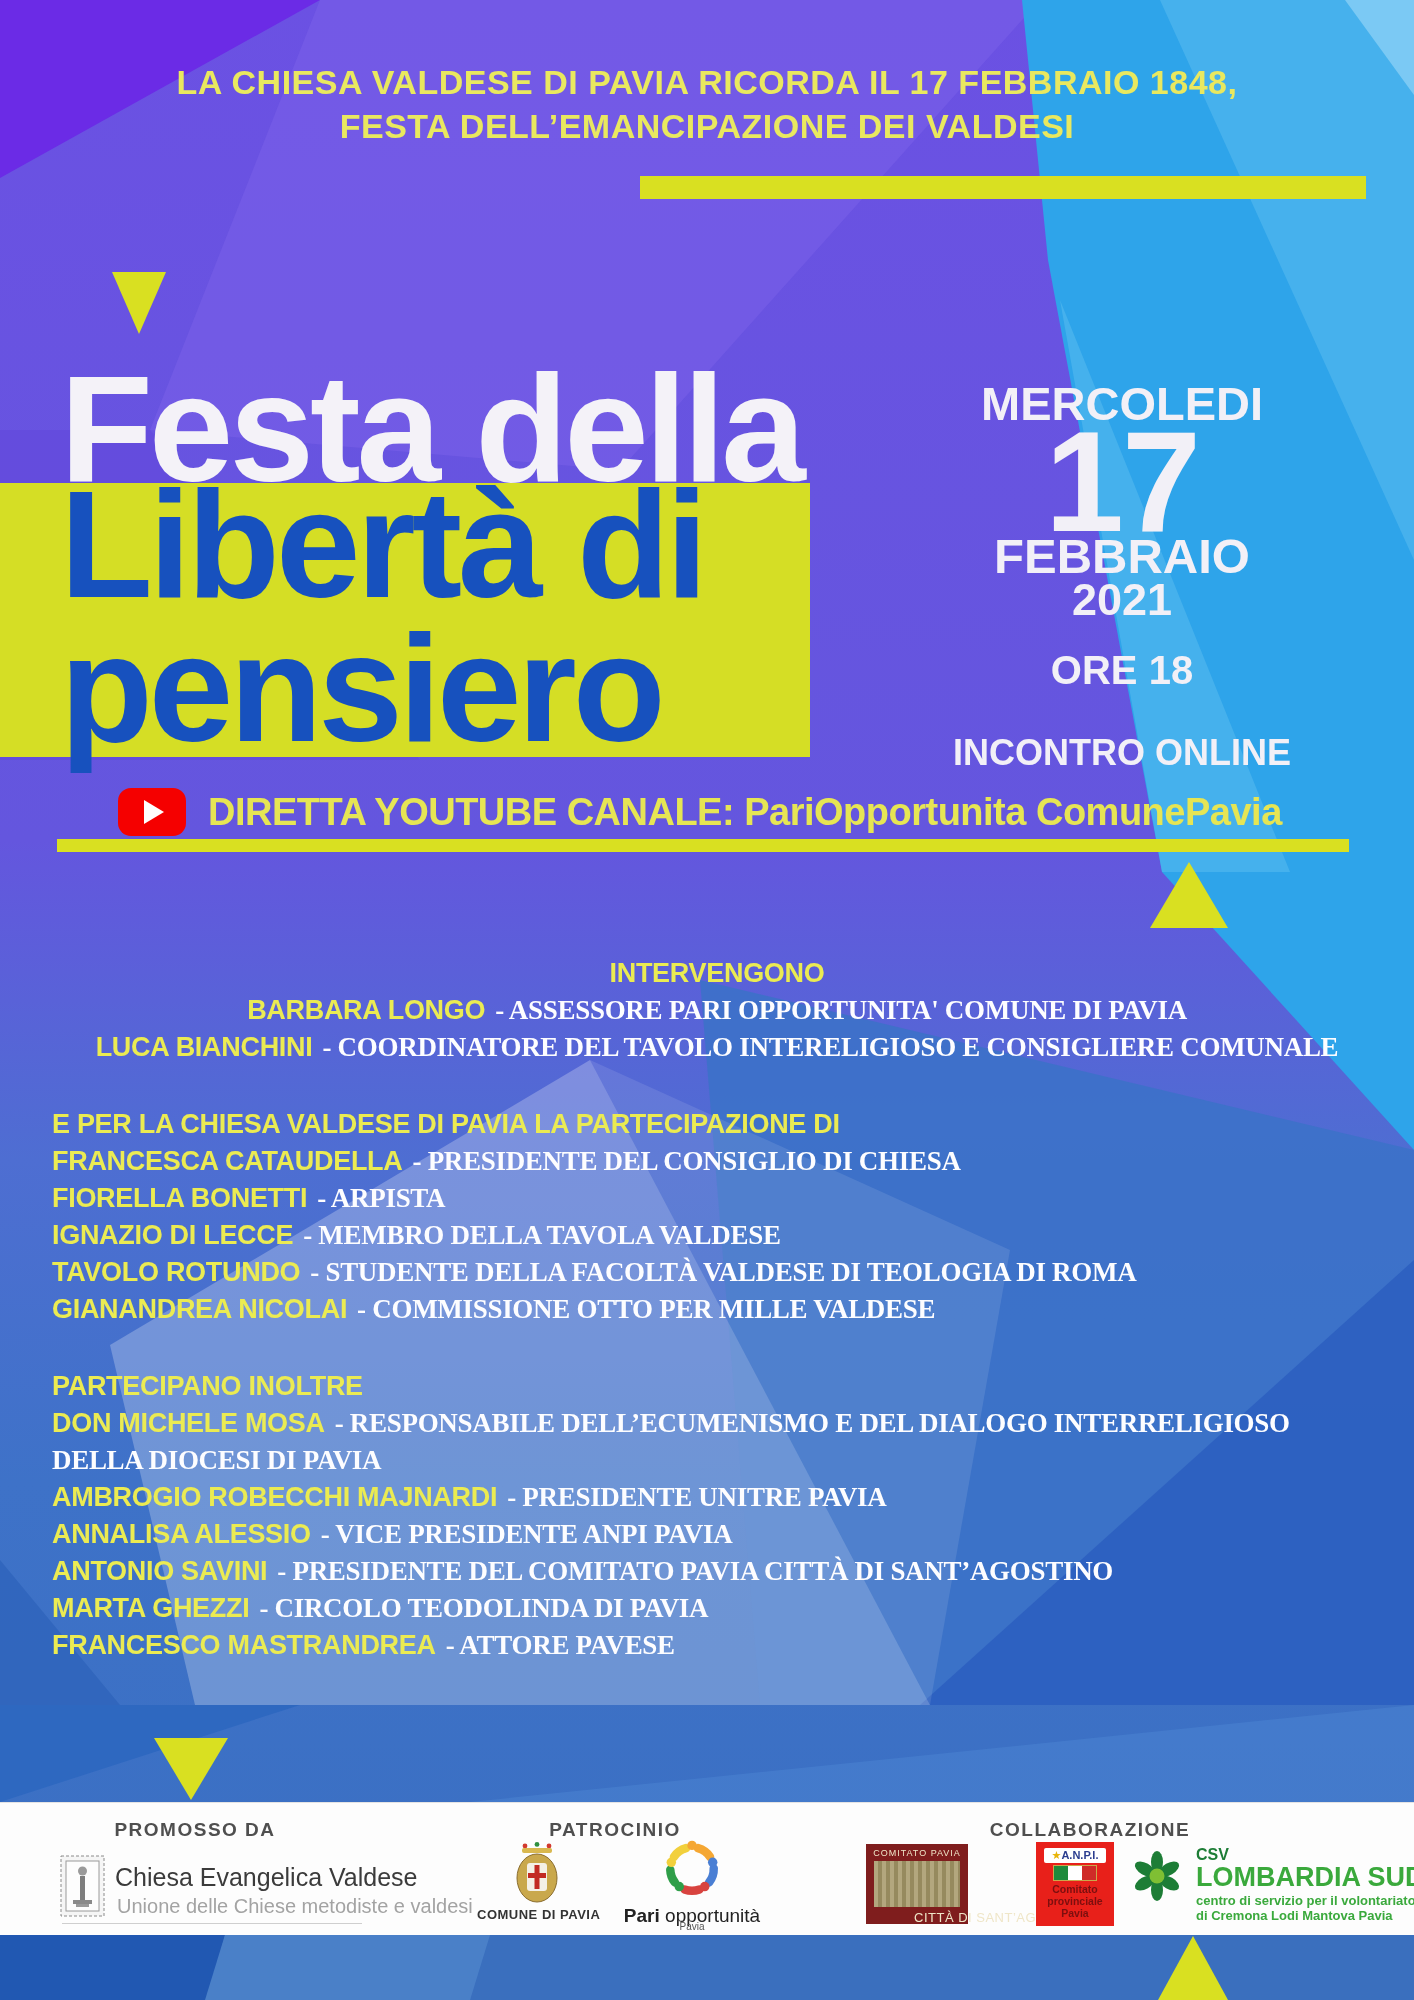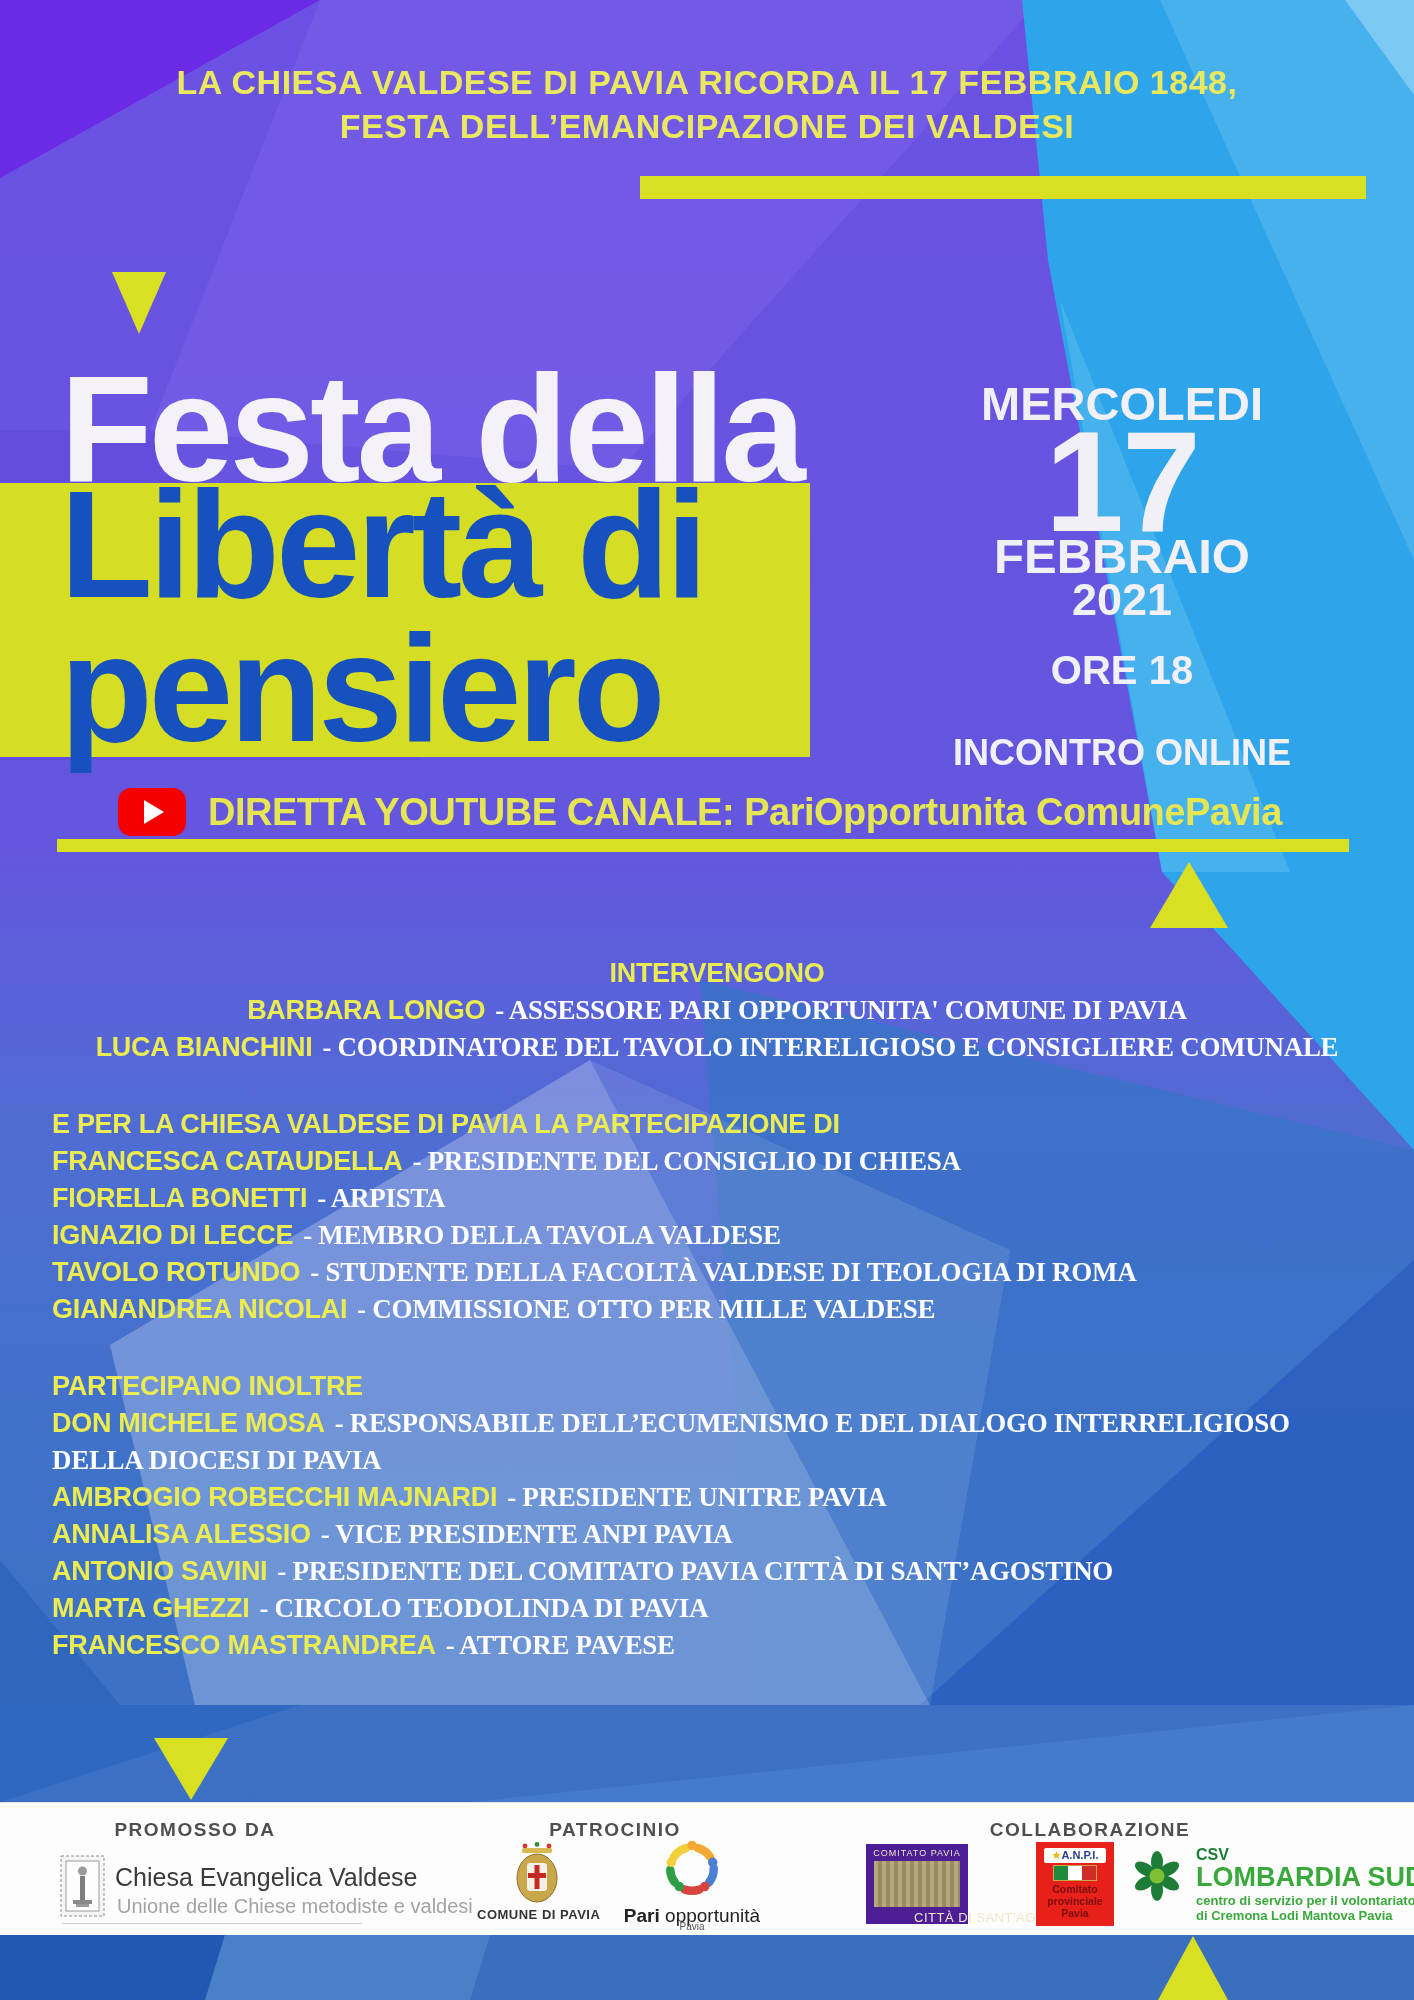--- a/index.html
+++ b/index.html
@@ -32,21 +32,21 @@
   .sp-role{color:#fdfdff;font-family:Liberation Serif, serif;}
   .footer-band{left:0;top:1802px;width:1414px;height:133px;background:#fdfdfd;border-top:1px solid #e4e4e4;}
   .f-label{font-size:19px;font-weight:bold;color:#4f4f4f;letter-spacing:1.5px;text-align:center;}
   .chiesa-name{font-size:25px;color:#3b3b3b;font-weight:normal;white-space:nowrap;}
   .chiesa-sub{font-size:20px;color:#a3a3a3;white-space:nowrap;}
   .chiesa-rule{width:300px;height:1px;background:#cfcfcf;}
   .comune-cap{font-size:13px;color:#333;font-weight:bold;white-space:nowrap;letter-spacing:.5px;}
   .pari-title{font-size:19px;color:#222;white-space:nowrap;}
   .pari-title b{font-weight:bold;}
   .pari-sub{font-size:10px;color:#555;}
-  .comitato{width:102px;height:80px;background:#4c1d95;text-align:center;}
+  .comitato{width:102px;height:80px;background:#7f1d1d;text-align:center;}
   .comitato .ct{font-size:9px;color:#efe6c8;letter-spacing:1px;padding-top:4px;white-space:nowrap;}
   .comitato .cimg{height:46px;margin:3px 8px;
      background:repeating-linear-gradient(90deg,#b3a77e 0 4px,#968a5e 4px 8px);}
   .comitato .cb{font-size:13px;color:#efe6c8;letter-spacing:.5px;white-space:nowrap;padding-left:48px;}
   .anpi{width:78px;height:84px;background:#e8201a;text-align:center;}
   .anpi .abox{margin:6px 8px 2px;background:#fff;border-radius:2px;font-size:11px;font-weight:bold;
               color:#2b3d8f;line-height:15px;white-space:nowrap;}
   .anpi .star{color:#e8b50a;}
   .anpi .flag{width:42px;height:14px;margin:0 auto 2px;border:1px solid #caa84a;display:flex;}
   .anpi .flag i{flex:1;}

